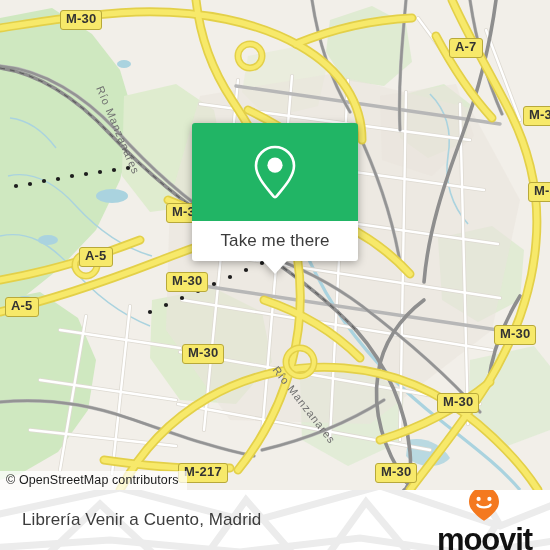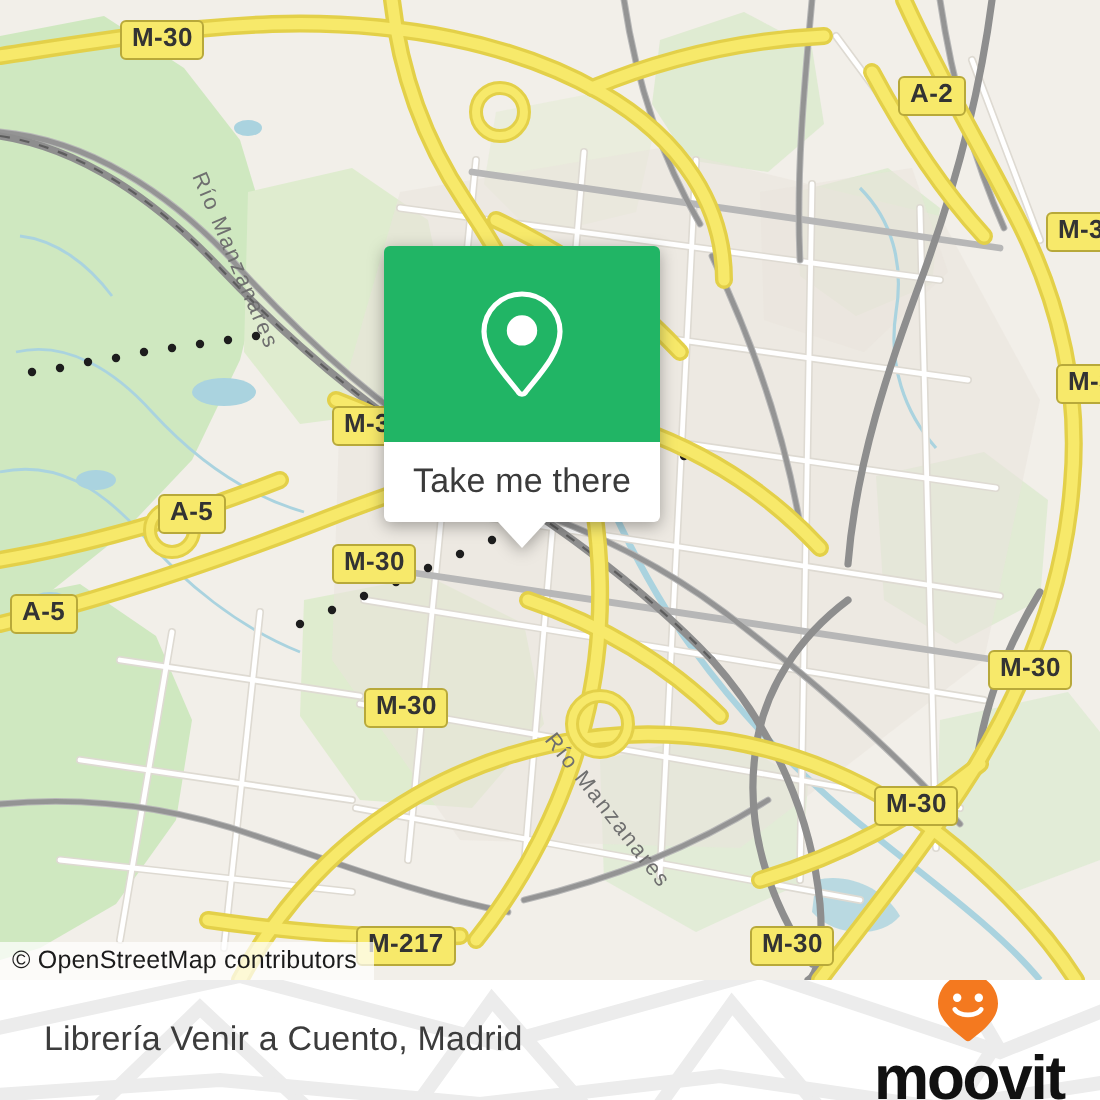--- a/index.html
+++ b/index.html
@@ -22,21 +22,21 @@
     padding:2px 8px 3px 6px;
     background:rgba(255,255,255,.72);
     font-size:12.5px;color:#1b1b1b;
     letter-spacing:.1px;
     white-space:nowrap;
     z-index:40;
   }
 
   
   .popup{
-    position:absolute;left:192px;top:123px;width:138px;
+    position:absolute;left:192px;top:123px;width:166px;
     z-index:30;
     filter:drop-shadow(0 2px 4px rgba(0,0,0,.32));
   }
   .popup-top{
     background:#21b565;
     height:98px;
     border-radius:3px 3px 0 0;
     display:flex;align-items:center;justify-content:center;
   }
   .popup-pin{display:block;}
@@ -281,21 +281,21 @@
       </g>
 
       <g font-family="Liberation Sans, sans-serif" font-size="11" fill="#6f6f6f" letter-spacing="1">
         <text transform="translate(96,88) rotate(67)">Río Manzanares</text>
         <text transform="translate(272,370) rotate(52)">Río Manzanares</text>
       </g>
     </svg>
 
     <div id="shields">
         <div style="position: absolute; left: 60px; top: 10px; background: rgb(247, 233, 106); border: 1.6px solid rgb(184, 169, 58); border-radius: 3px; padding: 1px 5px 2px; font-size: 13px; font-weight: bold; color: rgb(51, 51, 51); font-family: &quot;Liberation Sans&quot;, sans-serif; letter-spacing: 0.2px; line-height: 1.12; white-space: nowrap; z-index: 20;"><span>M-30</span></div>
-        <div style="position: absolute; left: 449px; top: 38px; background: rgb(247, 233, 106); border: 1.6px solid rgb(184, 169, 58); border-radius: 3px; padding: 1px 5px 2px; font-size: 13px; font-weight: bold; color: rgb(51, 51, 51); font-family: &quot;Liberation Sans&quot;, sans-serif; letter-spacing: 0.2px; line-height: 1.12; white-space: nowrap; z-index: 20;"><span>A-2</span></div>
+        <div style="position: absolute; left: 449px; top: 38px; background: rgb(247, 233, 106); border: 1.6px solid rgb(184, 169, 58); border-radius: 3px; padding: 1px 5px 2px; font-size: 13px; font-weight: bold; color: rgb(51, 51, 51); font-family: &quot;Liberation Sans&quot;, sans-serif; letter-spacing: 0.2px; line-height: 1.12; white-space: nowrap; z-index: 20;"><span>A-7</span></div>
         <div style="position: absolute; left: 523px; top: 106px; background: rgb(247, 233, 106); border: 1.6px solid rgb(184, 169, 58); border-radius: 3px; padding: 1px 5px 2px; font-size: 13px; font-weight: bold; color: rgb(51, 51, 51); font-family: &quot;Liberation Sans&quot;, sans-serif; letter-spacing: 0.2px; line-height: 1.12; white-space: nowrap; z-index: 20;"><span>M-30</span></div>
         <div style="position: absolute; left: 528px; top: 182px; background: rgb(247, 233, 106); border: 1.6px solid rgb(184, 169, 58); border-radius: 3px; padding: 1px 5px 2px; font-size: 13px; font-weight: bold; color: rgb(51, 51, 51); font-family: &quot;Liberation Sans&quot;, sans-serif; letter-spacing: 0.2px; line-height: 1.12; white-space: nowrap; z-index: 20;"><span>M-30</span></div>
         <div style="position: absolute; left: 166px; top: 203px; background: rgb(247, 233, 106); border: 1.6px solid rgb(184, 169, 58); border-radius: 3px; padding: 1px 5px 2px; font-size: 13px; font-weight: bold; color: rgb(51, 51, 51); font-family: &quot;Liberation Sans&quot;, sans-serif; letter-spacing: 0.2px; line-height: 1.12; white-space: nowrap; z-index: 20;"><span>M-30</span></div>
         <div style="position: absolute; left: 79px; top: 247px; background: rgb(247, 233, 106); border: 1.6px solid rgb(184, 169, 58); border-radius: 3px; padding: 1px 5px 2px; font-size: 13px; font-weight: bold; color: rgb(51, 51, 51); font-family: &quot;Liberation Sans&quot;, sans-serif; letter-spacing: 0.2px; line-height: 1.12; white-space: nowrap; z-index: 20;"><span>A-5</span></div>
         <div style="position: absolute; left: 5px; top: 297px; background: rgb(247, 233, 106); border: 1.6px solid rgb(184, 169, 58); border-radius: 3px; padding: 1px 5px 2px; font-size: 13px; font-weight: bold; color: rgb(51, 51, 51); font-family: &quot;Liberation Sans&quot;, sans-serif; letter-spacing: 0.2px; line-height: 1.12; white-space: nowrap; z-index: 20;"><span>A-5</span></div>
         <div style="position: absolute; left: 166px; top: 272px; background: rgb(247, 233, 106); border: 1.6px solid rgb(184, 169, 58); border-radius: 3px; padding: 1px 5px 2px; font-size: 13px; font-weight: bold; color: rgb(51, 51, 51); font-family: &quot;Liberation Sans&quot;, sans-serif; letter-spacing: 0.2px; line-height: 1.12; white-space: nowrap; z-index: 20;"><span>M-30</span></div>
         <div style="position: absolute; left: 494px; top: 325px; background: rgb(247, 233, 106); border: 1.6px solid rgb(184, 169, 58); border-radius: 3px; padding: 1px 5px 2px; font-size: 13px; font-weight: bold; color: rgb(51, 51, 51); font-family: &quot;Liberation Sans&quot;, sans-serif; letter-spacing: 0.2px; line-height: 1.12; white-space: nowrap; z-index: 20;"><span>M-30</span></div>
         <div style="position: absolute; left: 182px; top: 344px; background: rgb(247, 233, 106); border: 1.6px solid rgb(184, 169, 58); border-radius: 3px; padding: 1px 5px 2px; font-size: 13px; font-weight: bold; color: rgb(51, 51, 51); font-family: &quot;Liberation Sans&quot;, sans-serif; letter-spacing: 0.2px; line-height: 1.12; white-space: nowrap; z-index: 20;"><span>M-30</span></div>
         <div style="position: absolute; left: 437px; top: 393px; background: rgb(247, 233, 106); border: 1.6px solid rgb(184, 169, 58); border-radius: 3px; padding: 1px 5px 2px; font-size: 13px; font-weight: bold; color: rgb(51, 51, 51); font-family: &quot;Liberation Sans&quot;, sans-serif; letter-spacing: 0.2px; line-height: 1.12; white-space: nowrap; z-index: 20;"><span>M-30</span></div>
         <div style="position: absolute; left: 178px; top: 463px; background: rgb(247, 233, 106); border: 1.6px solid rgb(184, 169, 58); border-radius: 3px; padding: 1px 5px 2px; font-size: 13px; font-weight: bold; color: rgb(51, 51, 51); font-family: &quot;Liberation Sans&quot;, sans-serif; letter-spacing: 0.2px; line-height: 1.12; white-space: nowrap; z-index: 20;"><span>M-217</span></div>

